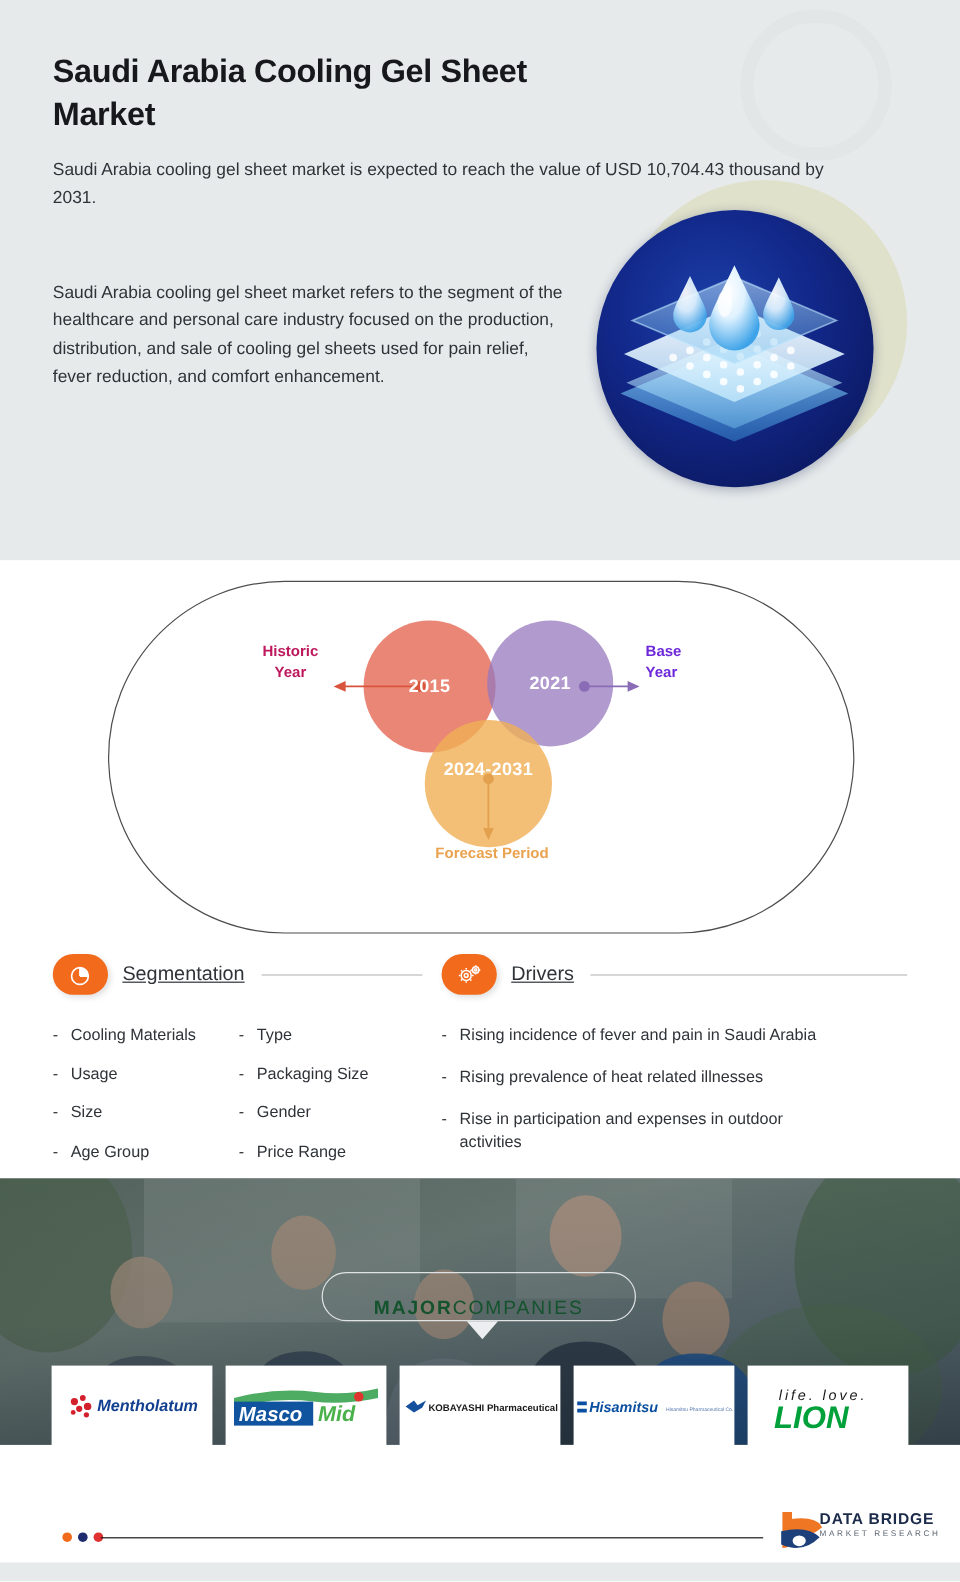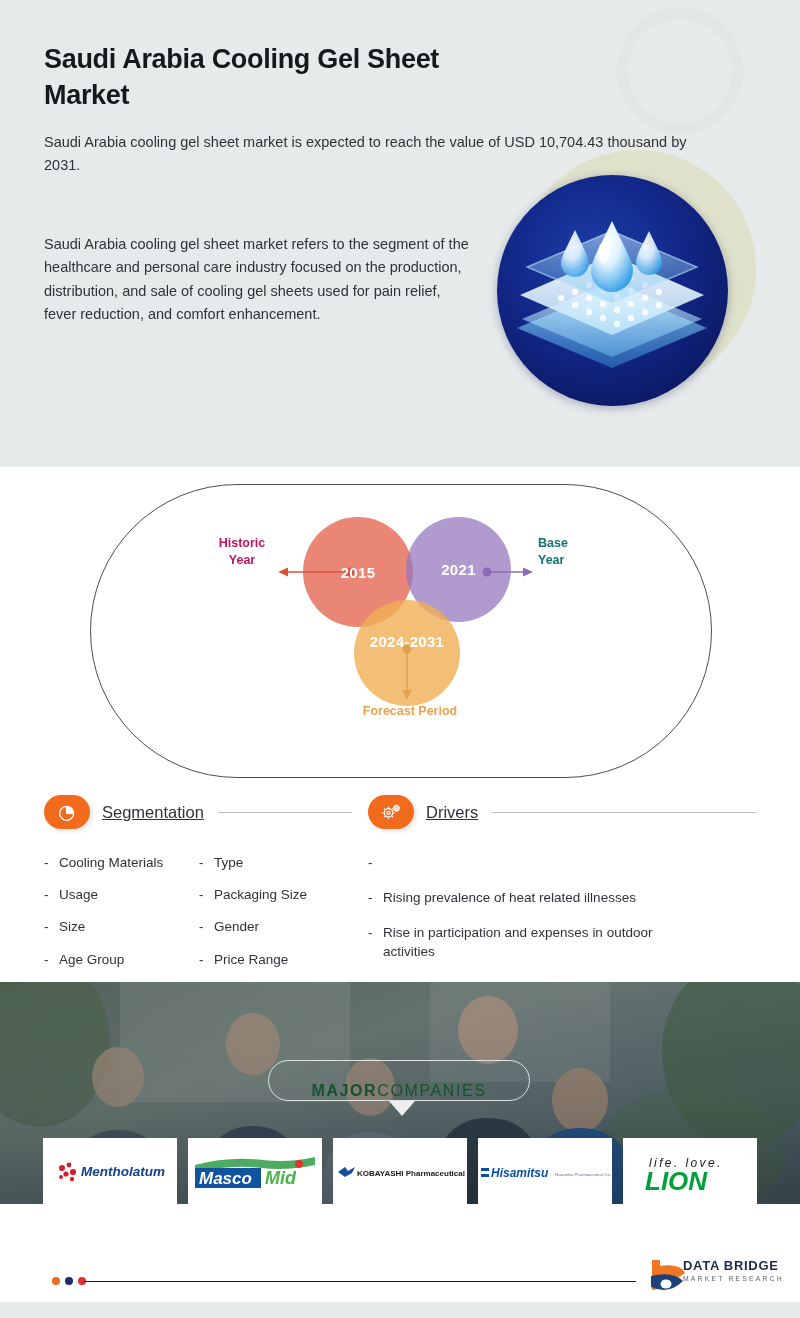--- a/index.html
+++ b/index.html
@@ -112,21 +112,21 @@
   .v-forecast span { transform: translateY(-12px); }
 
   .lbl {
     position: absolute;
     font-size: 12.5px;
     font-weight: bold;
     line-height: 1.35;
     text-align: center;
   }
   .lbl-historic { left: 210px; top: 68px;  width: 64px; color: #be185d; }
-  .lbl-base     { left: 538px; top: 68px;  width: 58px; color: #0f766e; text-align: left; }
+  .lbl-base     { left: 538px; top: 68px;  width: 58px; color: #6d28d9; text-align: left; }
   .lbl-forecast { left: 330px; top: 236px; width: 160px; color: #eaa24e; }
 
   
   .panels {
     position: relative;
     width: 800px;
     height: 190px;
     background: #ffffff;
   }
   .panel { position: absolute; top: 0; }
@@ -427,20 +427,21 @@
             <path d="M19.5 2.9 v1.1 M19.5 11 v1.1 M14.9 7.5 h1.1 M23 7.5 h1.1"></path>
           </svg>
         </div>
         <div class="panel-title">Drivers</div>
         <div class="head-rule"></div>
       </div>
 
       <div class="drv-list">
         <div class="li">
           <span class="dash">-</span>
+          <span>Rising incidence of fever and pain in Saudi Arabia</span>
         </div>
         <div class="li">
           <span class="dash">-</span>
           <span>Rising prevalence of heat related illnesses</span>
         </div>
         <div class="li">
           <span class="dash">-</span>
           <span style="max-width:318px;display:inline-block;">Rise in participation and expenses in outdoor activities</span>
         </div>
       </div>

